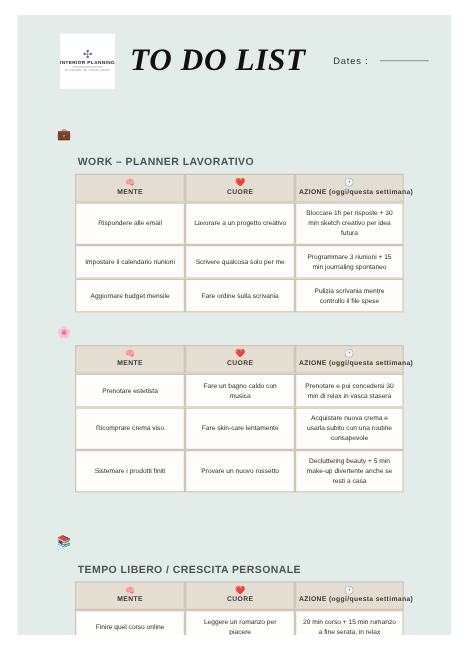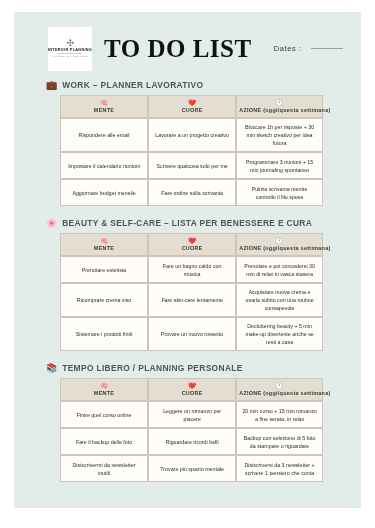--- a/index.html
+++ b/index.html
@@ -72,20 +72,21 @@
   }
 
   .title {
     font-family: "Liberation Serif", serif;
     font-weight: bold;
     font-size: 25px;
     letter-spacing: 0.5px;
     color: #111111;
     margin-left: 12px;
     white-space: nowrap;
+    font-style: italic;
   }
 
   .dates-wrap {
     margin-left: 22px;
     display: flex;
     align-items: center;
     flex: 1 1 auto;
     padding-right: 18px;
   }
   .dates-label {
@@ -115,20 +116,21 @@
     font-size: 9px;
     line-height: 1;
     margin-right: 5px;
   }
   .section-title {
     font-size: 8.4px;
     font-weight: bold;
     letter-spacing: 0.35px;
     color: #4b5654;
     white-space: nowrap;
+    margin-top: 44px;
   }
 
   .table-wrap { padding: 0 38px 0 46px; }
 
   table {
     width: 100%;
     border-collapse: separate;
     border-spacing: 0;
     table-layout: fixed;
   }
@@ -240,21 +242,20 @@
                 <td>Pulizia scrivania mentre controllo il file spese</td>
               </tr>
             </tbody>
       </table>
     </div>
   </div>
 
   <div class="section">
     <div class="section-head">
       <span class="section-icon">🌸</span>
-      <span class="section-title">BEAUTY &amp; SELF-CARE – LISTA PER BENESSERE E CURA</span>
     </div>
     <div class="table-wrap">
       <table>
         <colgroup>
           <col class="c1">
               <col class="c2">
               <col class="c3">
         </colgroup>
         <thead>
           <tr>
@@ -289,21 +290,21 @@
                 <td>Decluttering beauty + 5 min make-up divertente anche se resti a casa</td>
               </tr>
             </tbody>
       </table>
     </div>
   </div>
 
   <div class="section">
     <div class="section-head">
       <span class="section-icon">📚</span>
-      <span class="section-title">TEMPO LIBERO / PLANNING PERSONALE</span>
+      <span class="section-title">TEMPO LIBERO / CRESCITA PERSONALE</span>
     </div>
     <div class="table-wrap">
       <table>
         <colgroup>
           <col class="c1">
               <col class="c2">
               <col class="c3">
         </colgroup>
         <thead>
           <tr>

